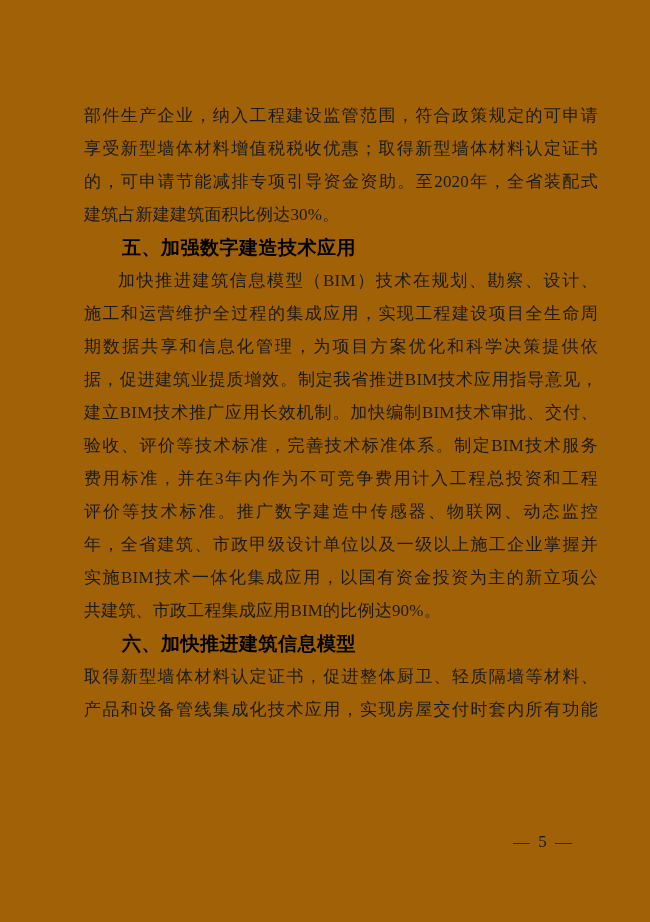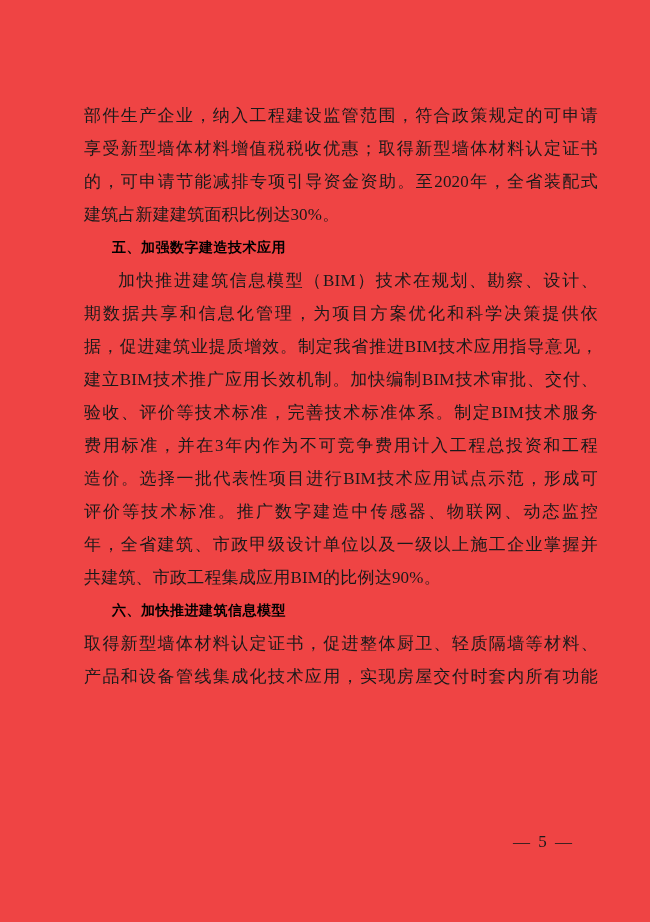--- a/index.html
+++ b/index.html
@@ -4,21 +4,21 @@
 <style>
   html, body {
     margin: 0;
     padding: 0;
     background: #ffffff;
   }
   .page {
     position: relative;
     width: 650px;
     height: 922px;
-    background: #ef4444;
+    background: #a16207;
     overflow: hidden;
     font-family: "Liberation Serif", "DejaVu Serif", serif;
     color: #1a1a1a;
   }
   .text-column {
     position: absolute;
     left: 84px;
     top: 99px;
     width: 514px;
   }
@@ -33,21 +33,21 @@
     letter-spacing: 0.2px;
   }
   .line.lastline {
     text-align: center;
     text-align-last: left;
   }
   .line.indent { text-indent: 2em; }
   .heading {
     height: 33px;
     line-height: 33px;
-    font-size: 14px;
+    font-size: 19px;
     font-weight: 700;
     text-indent: 2em;
     text-align: left;
     text-align-last: left;
     color: #000000;
     font-family: "Liberation Sans", "DejaVu Sans", sans-serif;
     letter-spacing: 0.5px;
     white-space: nowrap;
   }
   .footer {
@@ -71,28 +71,29 @@
       <div class="line">部件生产企业，纳入工程建设监管范围，符合政策规定的可申请</div>
       <div class="line">享受新型墙体材料增值税税收优惠；取得新型墙体材料认定证书</div>
       <div class="line">的，可申请节能减排专项引导资金资助。至2020年，全省装配式</div>
       <div class="line lastline">建筑占新建建筑面积比例达30%。</div>
     </div>
 
     <div class="heading">五、加强数字建造技术应用</div>
 
     <div>
       <div class="line indent">加快推进建筑信息模型（BIM）技术在规划、勘察、设计、</div>
+      <div class="line">施工和运营维护全过程的集成应用，实现工程建设项目全生命周</div>
       <div class="line">期数据共享和信息化管理，为项目方案优化和科学决策提供依</div>
       <div class="line">据，促进建筑业提质增效。制定我省推进BIM技术应用指导意见，</div>
       <div class="line">建立BIM技术推广应用长效机制。加快编制BIM技术审批、交付、</div>
       <div class="line">验收、评价等技术标准，完善技术标准体系。制定BIM技术服务</div>
       <div class="line">费用标准，并在3年内作为不可竞争费用计入工程总投资和工程</div>
-      <div class="line">造价。选择一批代表性项目进行BIM技术应用试点示范，形成可</div>
       <div class="line">评价等技术标准。推广数字建造中传感器、物联网、动态监控</div>
       <div class="line">年，全省建筑、市政甲级设计单位以及一级以上施工企业掌握并</div>
+      <div class="line">实施BIM技术一体化集成应用，以国有资金投资为主的新立项公</div>
       <div class="line lastline">共建筑、市政工程集成应用BIM的比例达90%。</div>
     </div>
 
     <div class="heading">六、加快推进建筑信息模型</div>
 
     <div>
       <div class="line">取得新型墙体材料认定证书，促进整体厨卫、轻质隔墙等材料、</div>
       <div class="line">产品和设备管线集成化技术应用，实现房屋交付时套内所有功能</div>
     </div>
 

